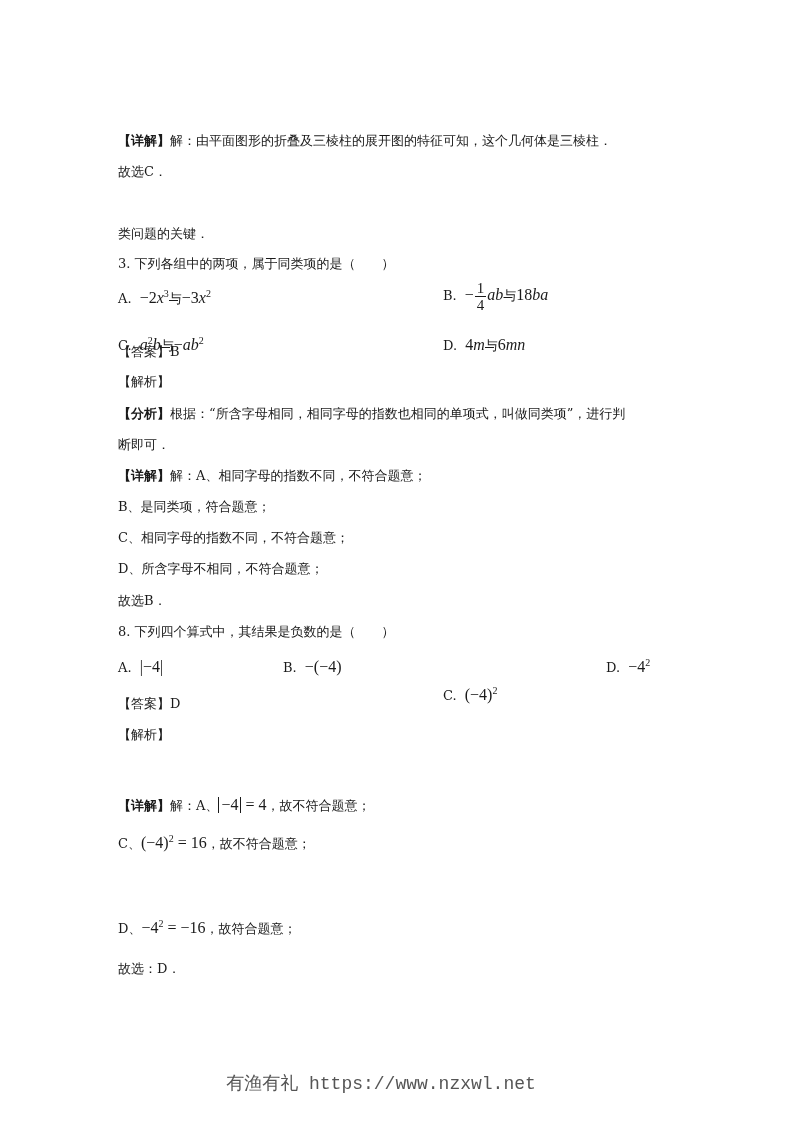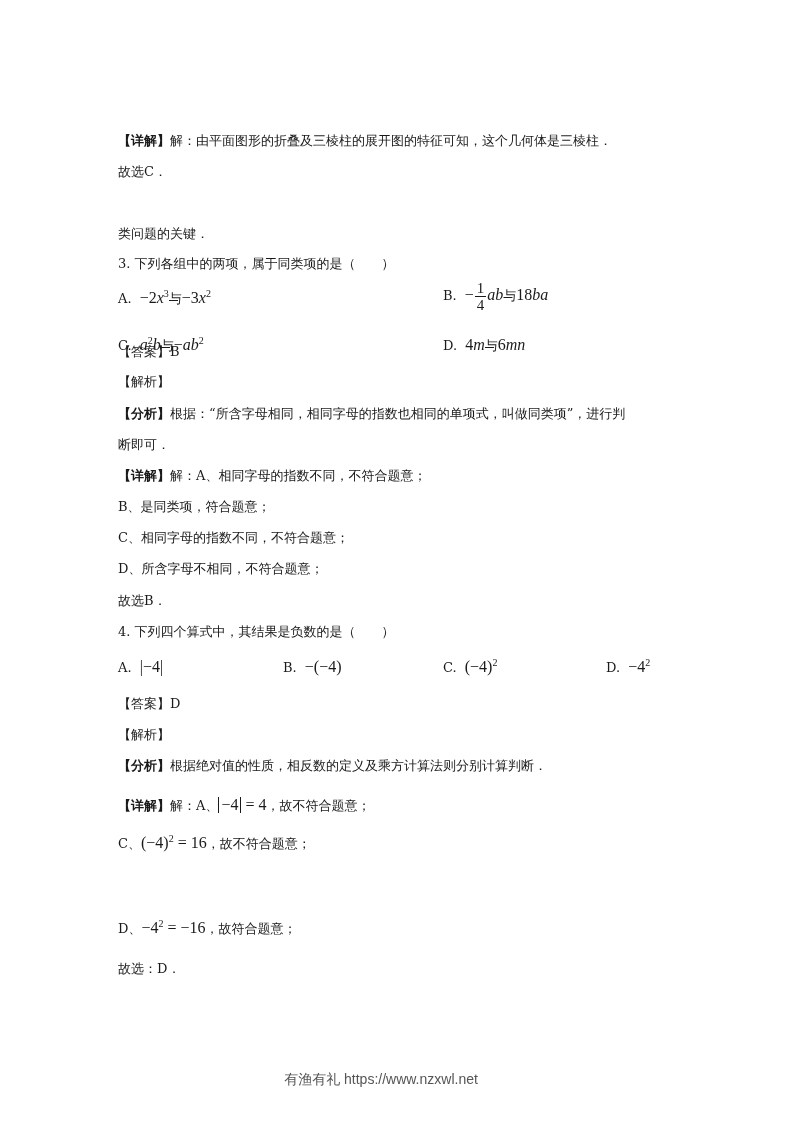--- a/index.html
+++ b/index.html
@@ -9,21 +9,21 @@
   .line { position: absolute; left: 118px; font-size: 13px; line-height: 18px; white-space: nowrap; }
   .math { font-family: "Liberation Serif", "DejaVu Serif", serif; font-size: 16px; text-align: center; }
   .math i { font-style: italic; }
   sup { font-size: 10px; vertical-align: 6px; line-height: 0; }
   .opt { position: absolute; font-size: 13px; line-height: 18px; white-space: nowrap; }
   .frac { display: inline-block; vertical-align: middle; text-align: center; font-family: "Liberation Serif", serif; font-size: 15px; line-height: 16px; margin: 0 1px; }
   .frac .num { display: block; border-bottom: 1px solid #1a1a1a; padding: 0 2px; }
   .frac .den { display: block; }
   .abs { display: inline-block; border-left: 1px solid #1a1a1a; border-right: 1px solid #1a1a1a; padding: 0 2px; line-height: 16px; }
   .footer { position: absolute; top: 1071px; left: 0; width: 762px; text-align: center;
-            font-family: Liberation Sans, sans-serif; font-size: 14px; color: #555; }
+            font-family: Liberation Mono, monospace; font-size: 18px; color: #555; }
 </style>
 </head>
 <body>
 
 <div class="page">
 
   <div class="line" style="top:132px">
     <b>【详解】</b><span>解：由平面图形的折叠及三棱柱的展开图的特征可知，这个几何体是三棱柱．</span>
   </div>
   <div class="line" style="top:163px">故选C．</div>
@@ -55,44 +55,41 @@
   </div>
   <div class="line" style="top:436px">断即可．</div>
   <div class="line" style="top:467px">
     <b>【详解】</b><span>解：A、相同字母的指数不同，不符合题意；</span>
   </div>
   <div class="line" style="top:498px">B、是同类项，符合题意；</div>
   <div class="line" style="top:560px">D、所含字母不相同，不符合题意；</div>
   <div class="line" style="top:529px">C、相同字母的指数不同，不符合题意；</div>
   <div class="line" style="top:592px">故选B．</div>
 
-  <div class="line" style="top:623px">4. 下列四个算式中，其结果是负数的是（　　）</div>
+  <div class="line" style="top:623px">8. 下列四个算式中，其结果是负数的是（　　）</div>
 
   <div class="opt" style="left:118px; top:658px">
     <span>A.</span>
     <span class="math">&nbsp;|−4|</span>
   </div>
   <div class="opt" style="left:283px; top:658px">
     <span>B.</span>
     <span class="math">&nbsp;−(−4)</span>
   </div>
-  <div class="opt" style="left:443px; top:658px">
+  <div class="opt" style="left:443px; top:686px">
     <span>C.</span>
     <span class="math">&nbsp;(−4)<sup>2</sup></span>
   </div>
   <div class="opt" style="left:606px; top:658px">
     <span>D.</span>
     <span class="math">&nbsp;−4<sup>2</sup></span>
   </div>
 
   <div class="line" style="top:695px">【答案】D</div>
   <div class="line" style="top:726px">【解析】</div>
-  <div class="line" style="top:757px">
-    <b>【分析】</b><span>根据绝对值的性质，相反数的定义及乘方计算法则分别计算判断．</span>
-  </div>
 
   <div class="line" style="top:796px">
     <b>【详解】</b><span>解：A、</span><span class="math"><span class="abs">−4</span> = 4</span><span>，故不符合题意；</span>
   </div>
   <div class="line" style="top:834px">
     <span>C、</span><span class="math">(−4)<sup>2</sup> = 16</span><span>，故不符合题意；</span>
   </div>
   <div class="line" style="top:919px">
     <span>D、</span><span class="math">−4<sup>2</sup> = −16</span><span>，故符合题意；</span>
   </div>

